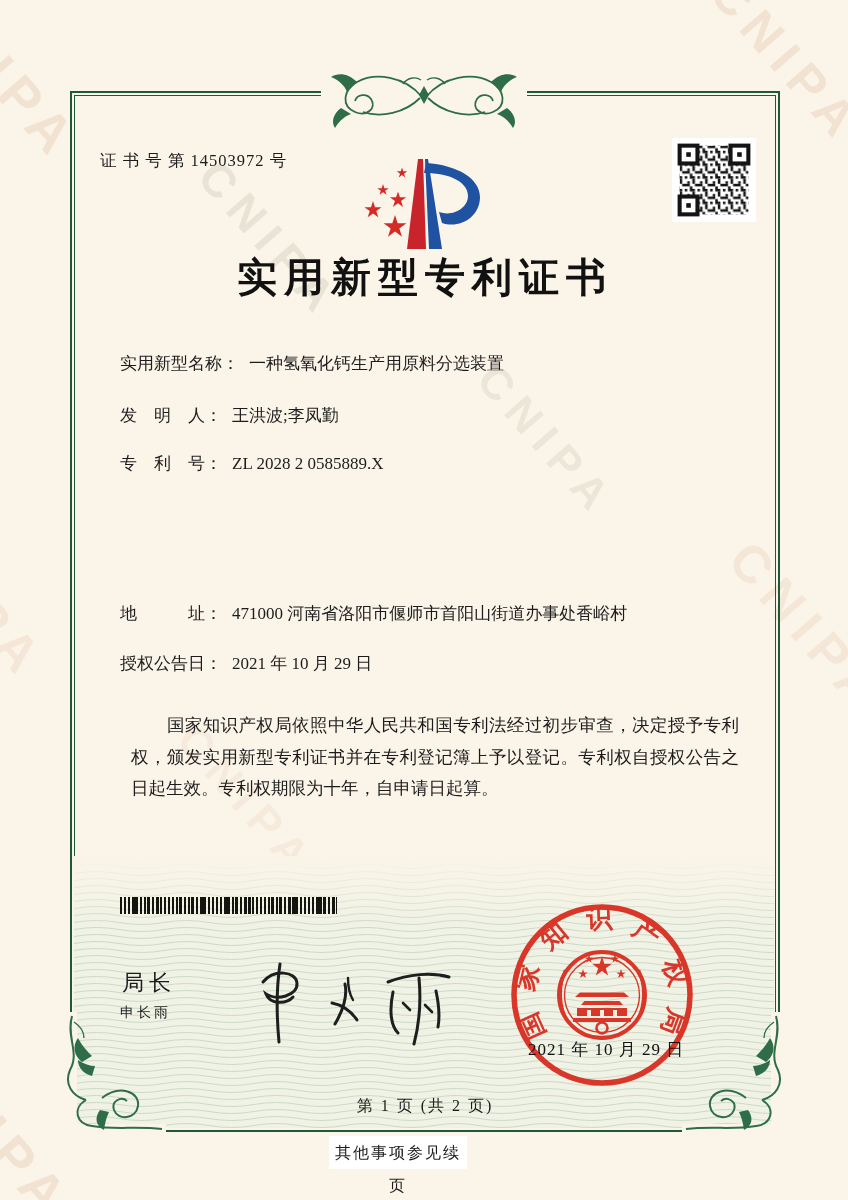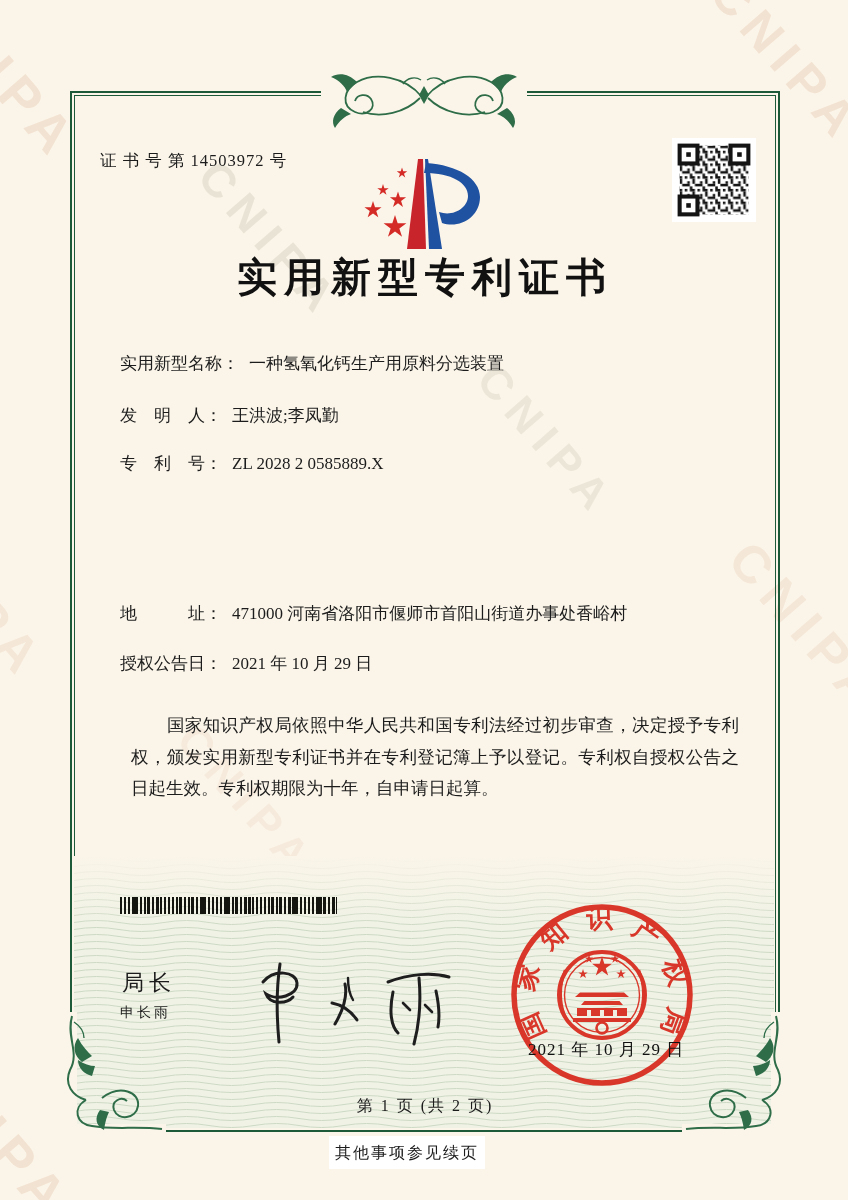--- a/index.html
+++ b/index.html
@@ -49,21 +49,21 @@
       repeating-linear-gradient(90deg,rgba(0,0,0,0) 0 5px,#15150f 5px 6px,rgba(0,0,0,0) 6px 11px),
       repeating-linear-gradient(90deg,rgba(0,0,0,0) 0 13px,#15150f 13px 16px,rgba(0,0,0,0) 16px 23px);
   }
   .signer-title{ left:122px; top:968px; font-size:22px; letter-spacing:5px; }
   .signer-name{ left:120px; top:1004px; font-size:14px; letter-spacing:3px; }
   .seal{ left:507px; top:900px; width:190px; height:190px; }
   .seal svg text{ font-family:"Liberation Serif","DejaVu Serif",serif; font-weight:bold; }
   .sealdate{ left:528px; top:1038px; width:160px; font-size:17px; letter-spacing:1px; color:#111; }
   .pagefooter{ left:70px; top:1096px; width:710px; text-align:center; font-size:16px; letter-spacing:2px; }
   .contbox{
-    left:329px; top:1136px; width:156px; height:33px; background:#ffffff;
+    left:329px; top:1136px; width:138px; height:33px; background:#ffffff;
     text-align:center; line-height:33px; font-size:16px; letter-spacing:2px;
   }
   
   .waves{ left:74px; top:856px; width:700px; height:272px; }
   .wavefade{
     left:74px; top:856px; width:700px; height:70px;
     background:linear-gradient(to bottom,#fbf5e9 0%, rgba(251,245,233,0) 100%);
   }
 </style>
 </head>

